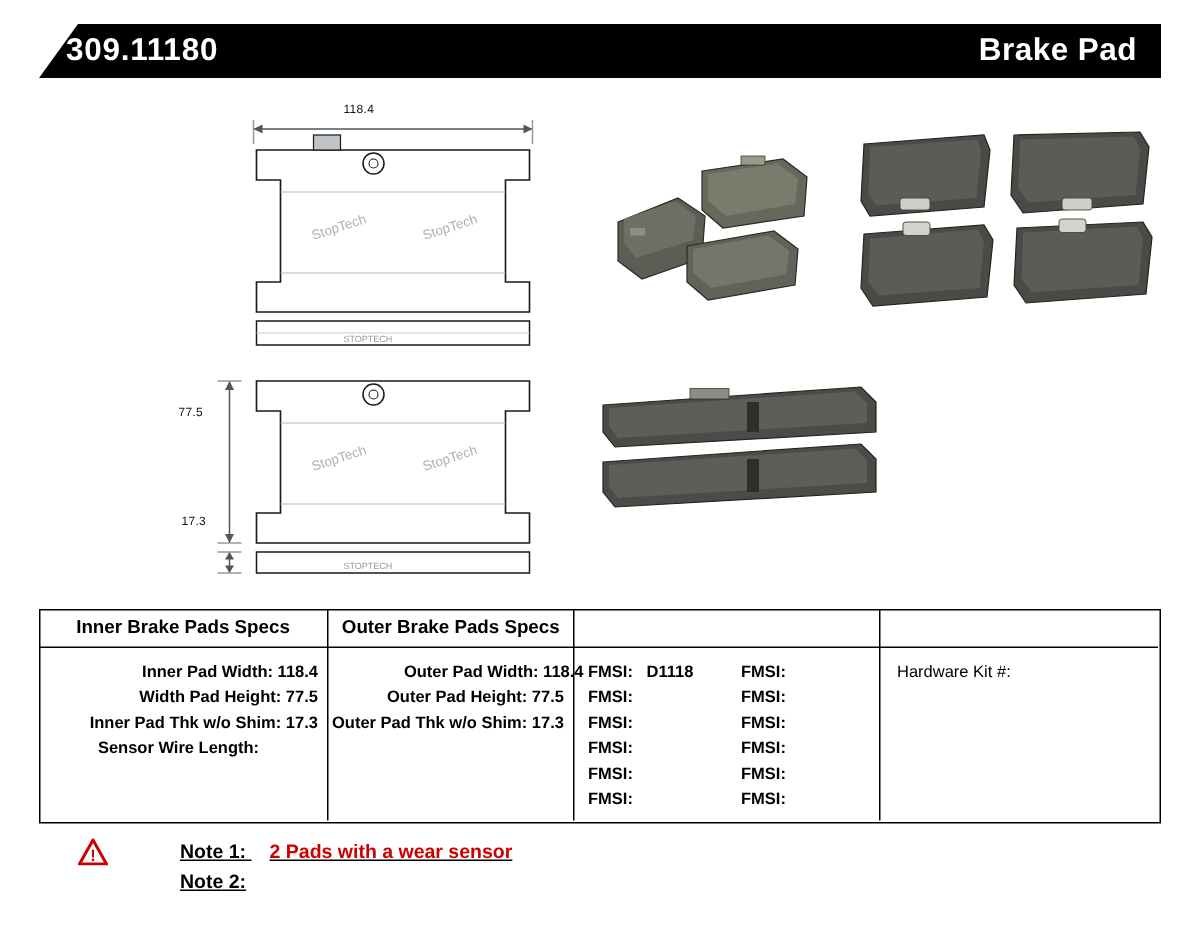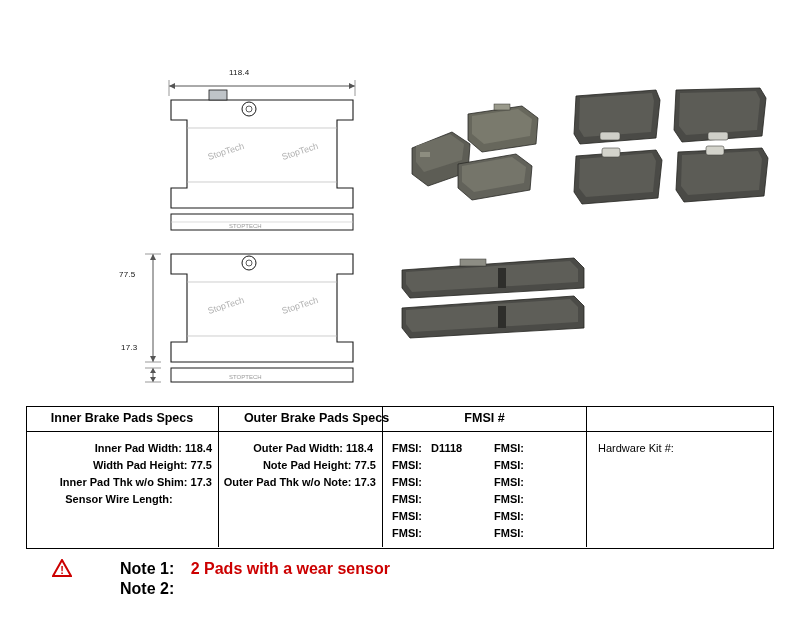--- a/index.html
+++ b/index.html
@@ -147,21 +147,22 @@
   
   .notes {
     position: absolute;
     left: 26px;
     top: 556px;
     width: 748px;
     height: 46px;
   }
   .note-row {
     position: absolute;
-    font-size: 16px;
+    font-size: 13px;
+    text-decoration: underline;
   }
   .note-label {
     font-weight: bold;
   }
   .note-value {
     font-weight: bold;
     color: #cc0000;
     margin-left: 12px;
   }
   .warn-icon {
@@ -170,20 +171,26 @@
     top: 3px;
     width: 20px;
     height: 18px;
   }
 </style>
 </head>
 <body>
 
 <div class="sheet">
 
+  <div class="header">
+    <div class="header-bar"></div>
+    <div class="header-notch"></div>
+    <div class="part-number">309.11180</div>
+    <div class="doc-title">Brake Pad</div>
+  </div>
 
   <div class="drawing">
 
     <svg class="pad-svg" style="left:105px; top:4px;" width="260" height="326" viewBox="0 0 260 326">
       <g fill="none" stroke="#1a1a1a" stroke-width="1">
 
         <line x1="38" y1="24" x2="224" y2="24" stroke="#555"></line>
         <path d="M38 24 l6 -3 v6 z" fill="#555" stroke="none"></path>
         <path d="M224 24 l-6 -3 v6 z" fill="#555" stroke="none"></path>
         <line x1="38" y1="18" x2="38" y2="34" stroke="#999"></line>
@@ -285,50 +292,49 @@
 
   <div class="tables">
     <div class="tbl-outer"></div>
     <div class="tbl-head"></div>
 
     <div class="col-sep" style="left:192px;"></div>
     <div class="col-sep" style="left:356px;"></div>
     <div class="col-sep" style="left:560px;"></div>
 
     <div class="col-head" style="left:0; width:192px;">Inner Brake Pads Specs</div>
-    <div class="col-head" style="left:209px; width:163px;">Outer Brake Pads Specs</div>
-    <div class="col-head" style="left:357px; width:203px;">FMSI #</div>
+    <div class="col-head" style="left:193px; width:163px;">Outer Brake Pads Specs</div>
 
     <div class="spec-line" style="left:0; width:186px; top:36px; text-align:right;">
       <span>Inner Pad Width:</span>
       <span class="val">118.4</span>
     </div>
     <div class="spec-line" style="left:0; width:186px; top:53px; text-align:right;">
       <span>Width Pad Height:</span>
       <span class="val">77.5</span>
     </div>
     <div class="spec-line" style="left:0; width:186px; top:70px; text-align:right;">
       <span>Inner Pad Thk w/o Shim:</span>
       <span class="val">17.3</span>
     </div>
     <div class="spec-line" style="left:0; width:186px; top:87px; text-align:center;">
       <span>Sensor Wire Length:</span>
       <span class="val"></span>
     </div>
 
-    <div class="spec-line" style="left:190px; width:157px; top:36px; text-align:right;">
+    <div class="spec-line" style="left:206px; width:157px; top:36px; text-align:right;">
       <span>Outer Pad Width:</span>
       <span class="val">118.4</span>
     </div>
     <div class="spec-line" style="left:193px; width:157px; top:53px; text-align:right;">
-      <span>Note Pad Height:</span>
+      <span>Outer Pad Height:</span>
       <span class="val">77.5</span>
     </div>
     <div class="spec-line" style="left:193px; width:157px; top:70px; text-align:right;">
-      <span>Outer Pad Thk w/o Note:</span>
+      <span>Outer Pad Thk w/o Shim:</span>
       <span class="val">17.3</span>
     </div>
 
     <div class="spec-line" style="left:366px; top:36px;">
       <span>FMSI:</span>
       <span class="val" style="margin-left:6px;">D1118</span>
     </div>
     <div class="spec-line" style="left:366px; top:53px;">
       <span>FMSI:</span>
       <span class="val" style="margin-left:6px;"></span>

